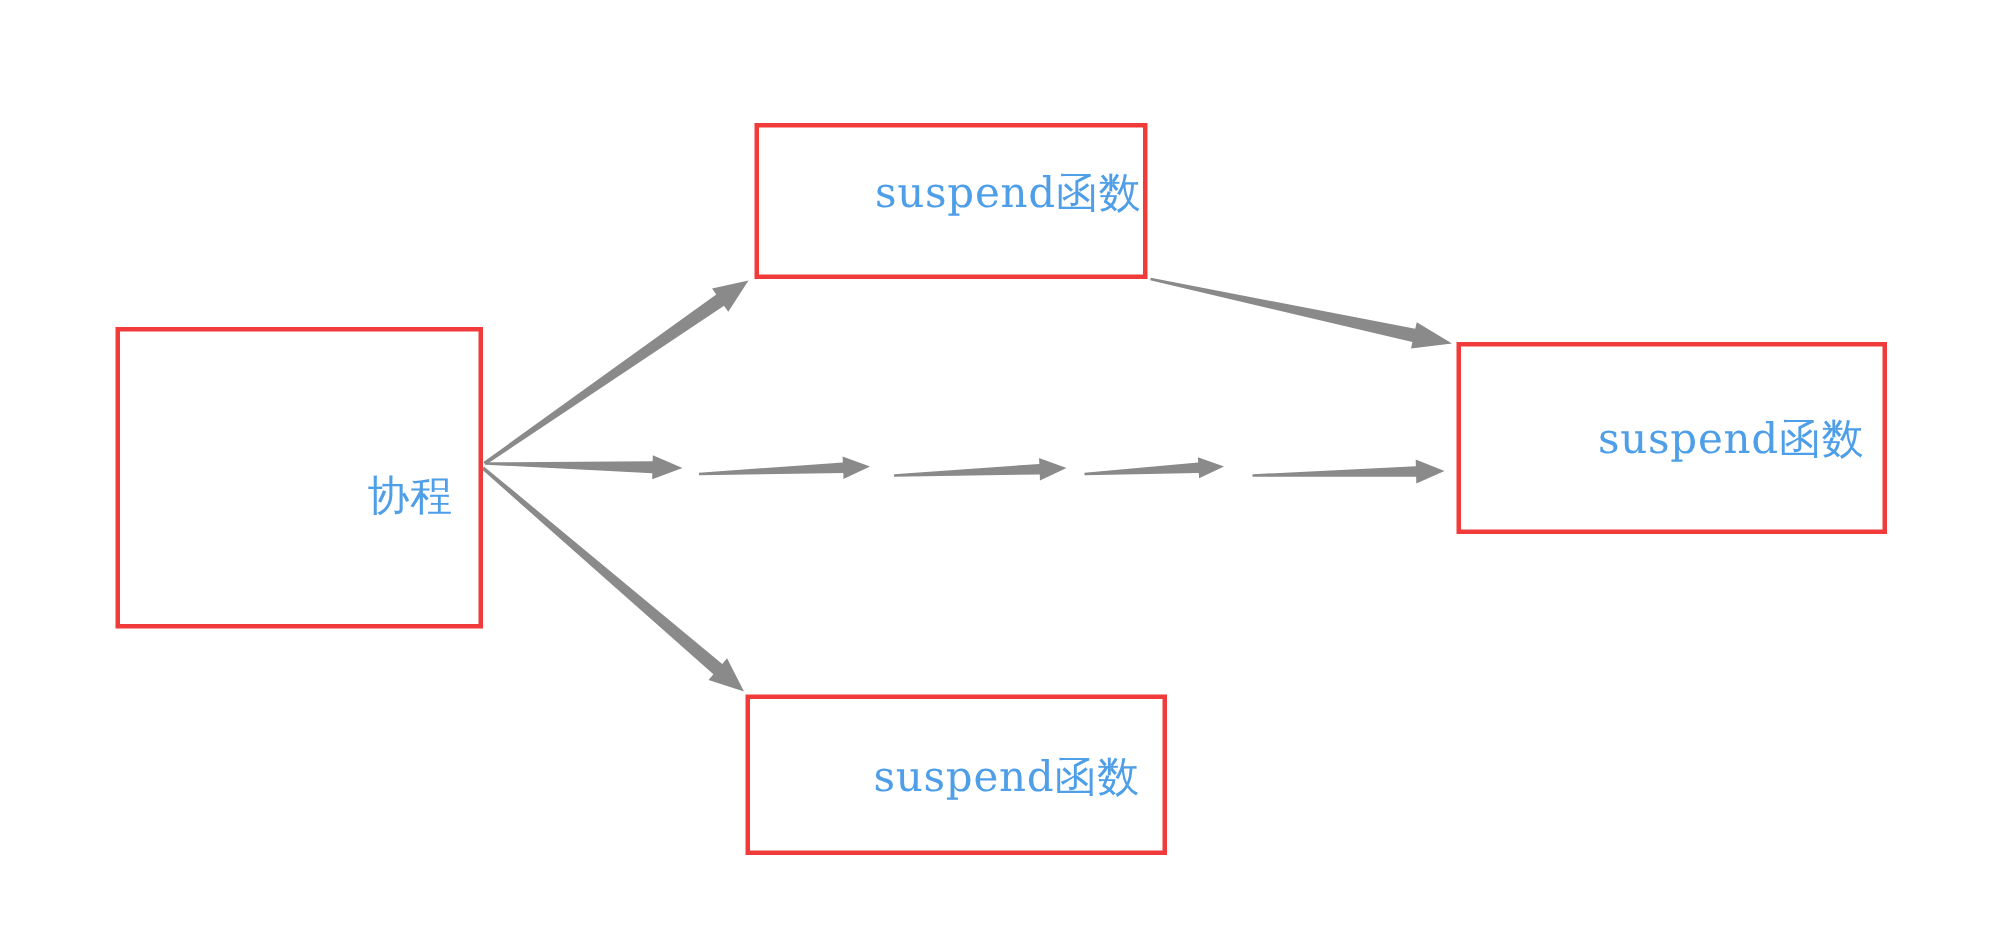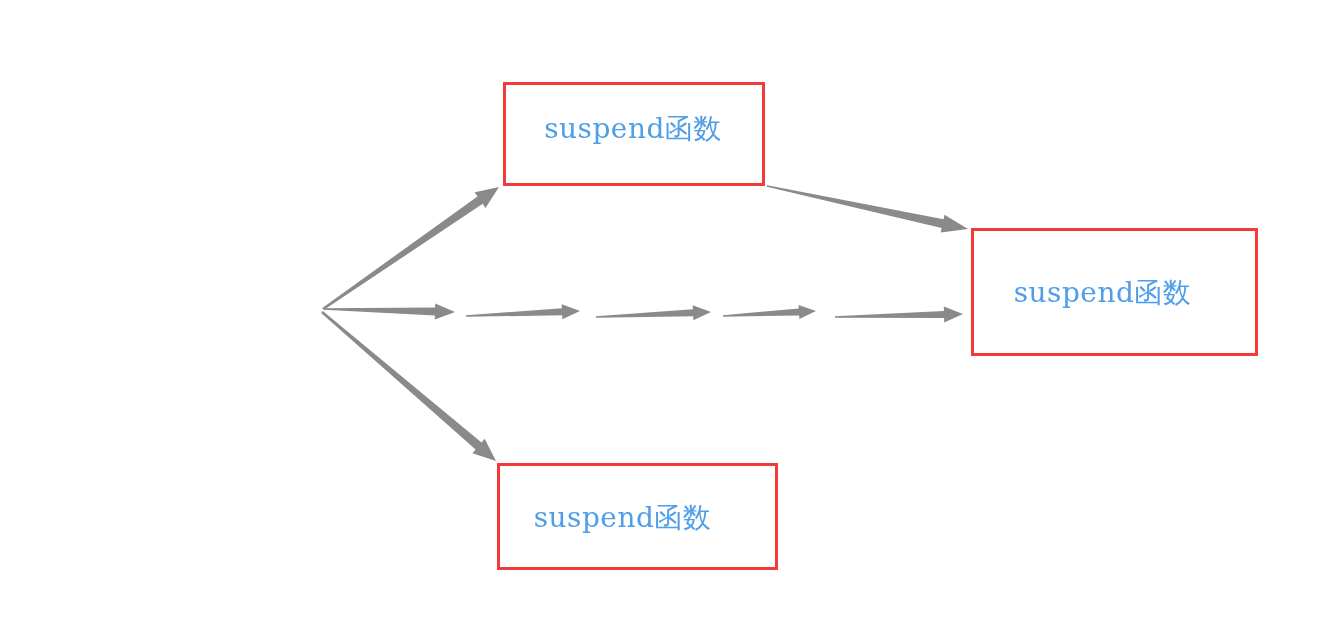--- a/index.html
+++ b/index.html
@@ -31,21 +31,21 @@
     fill: var(--arrow, #8a8a8a);
     stroke: none;
   }
   .node {
     position: absolute;
     box-sizing: border-box;
     border: 3px solid var(--node-border, #f13a3a);
     background: var(--node-fill, #ffffff);
     display: flex;
     align-items: center;
-    justify-content: center;
+    justify-content: flex-end;
   }
   .node-label {
     font-size: 28px;
     color: var(--label-text, #4f9ee8);
     white-space: nowrap;
     letter-spacing: 0.5px;
   }
   .node-coroutine      { left: 77px;  top: 218px; width: 245px; height: 201px; }
   .node-suspend-top    { left: 503px; top: 82px;  width: 262px; height: 104px; }
   .node-suspend-right  { left: 971px; top: 228px; width: 287px; height: 128px; }
@@ -65,20 +65,23 @@
     <polygon points="323.7,310.0 482.7,203.8 485.5,207.9 499.0,187.0 474.7,192.3 477.5,196.4 322.3,308.0"></polygon>
     <polygon points="321.2,312.9 475.6,449.5 472.4,453.3 496.0,461.0 484.7,438.8 481.5,442.6 322.8,311.1"></polygon>
     <polygon points="766.8,186.8 941.6,228.0 940.7,232.4 968.0,229.0 944.5,214.8 943.5,219.2 767.2,185.2"></polygon>
     <polygon points="324.0,309.8 434.9,315.5 434.8,319.5 455.0,312.0 435.2,303.5 435.1,307.5 324.0,308.2"></polygon>
     <polygon points="466.0,316.8 562.2,315.3 562.3,319.3 580.0,311.0 561.7,304.3 561.9,308.3 466.0,315.2"></polygon>
     <polygon points="596.0,317.8 693.2,316.3 693.3,320.3 711.0,312.0 692.7,305.3 692.9,309.3 596.0,316.2"></polygon>
     <polygon points="723.0,316.8 799.2,315.4 799.4,318.9 816.0,311.0 798.6,304.9 798.8,308.4 723.0,315.2"></polygon>
     <polygon points="835.0,317.8 944.1,317.9 944.2,322.4 963.0,314.0 943.8,306.4 943.9,310.9 835.0,316.2"></polygon>
   </svg>
 
+  <div class="node node-coroutine">
+    <span class="node-label">协程</span>
+  </div>
 
   <div class="node node-suspend-top">
     <span class="node-label">suspend函数</span>
   </div>
 
   <div class="node node-suspend-right">
     <span class="node-label">suspend函数</span>
   </div>
 
   <div class="node node-suspend-bottom">

